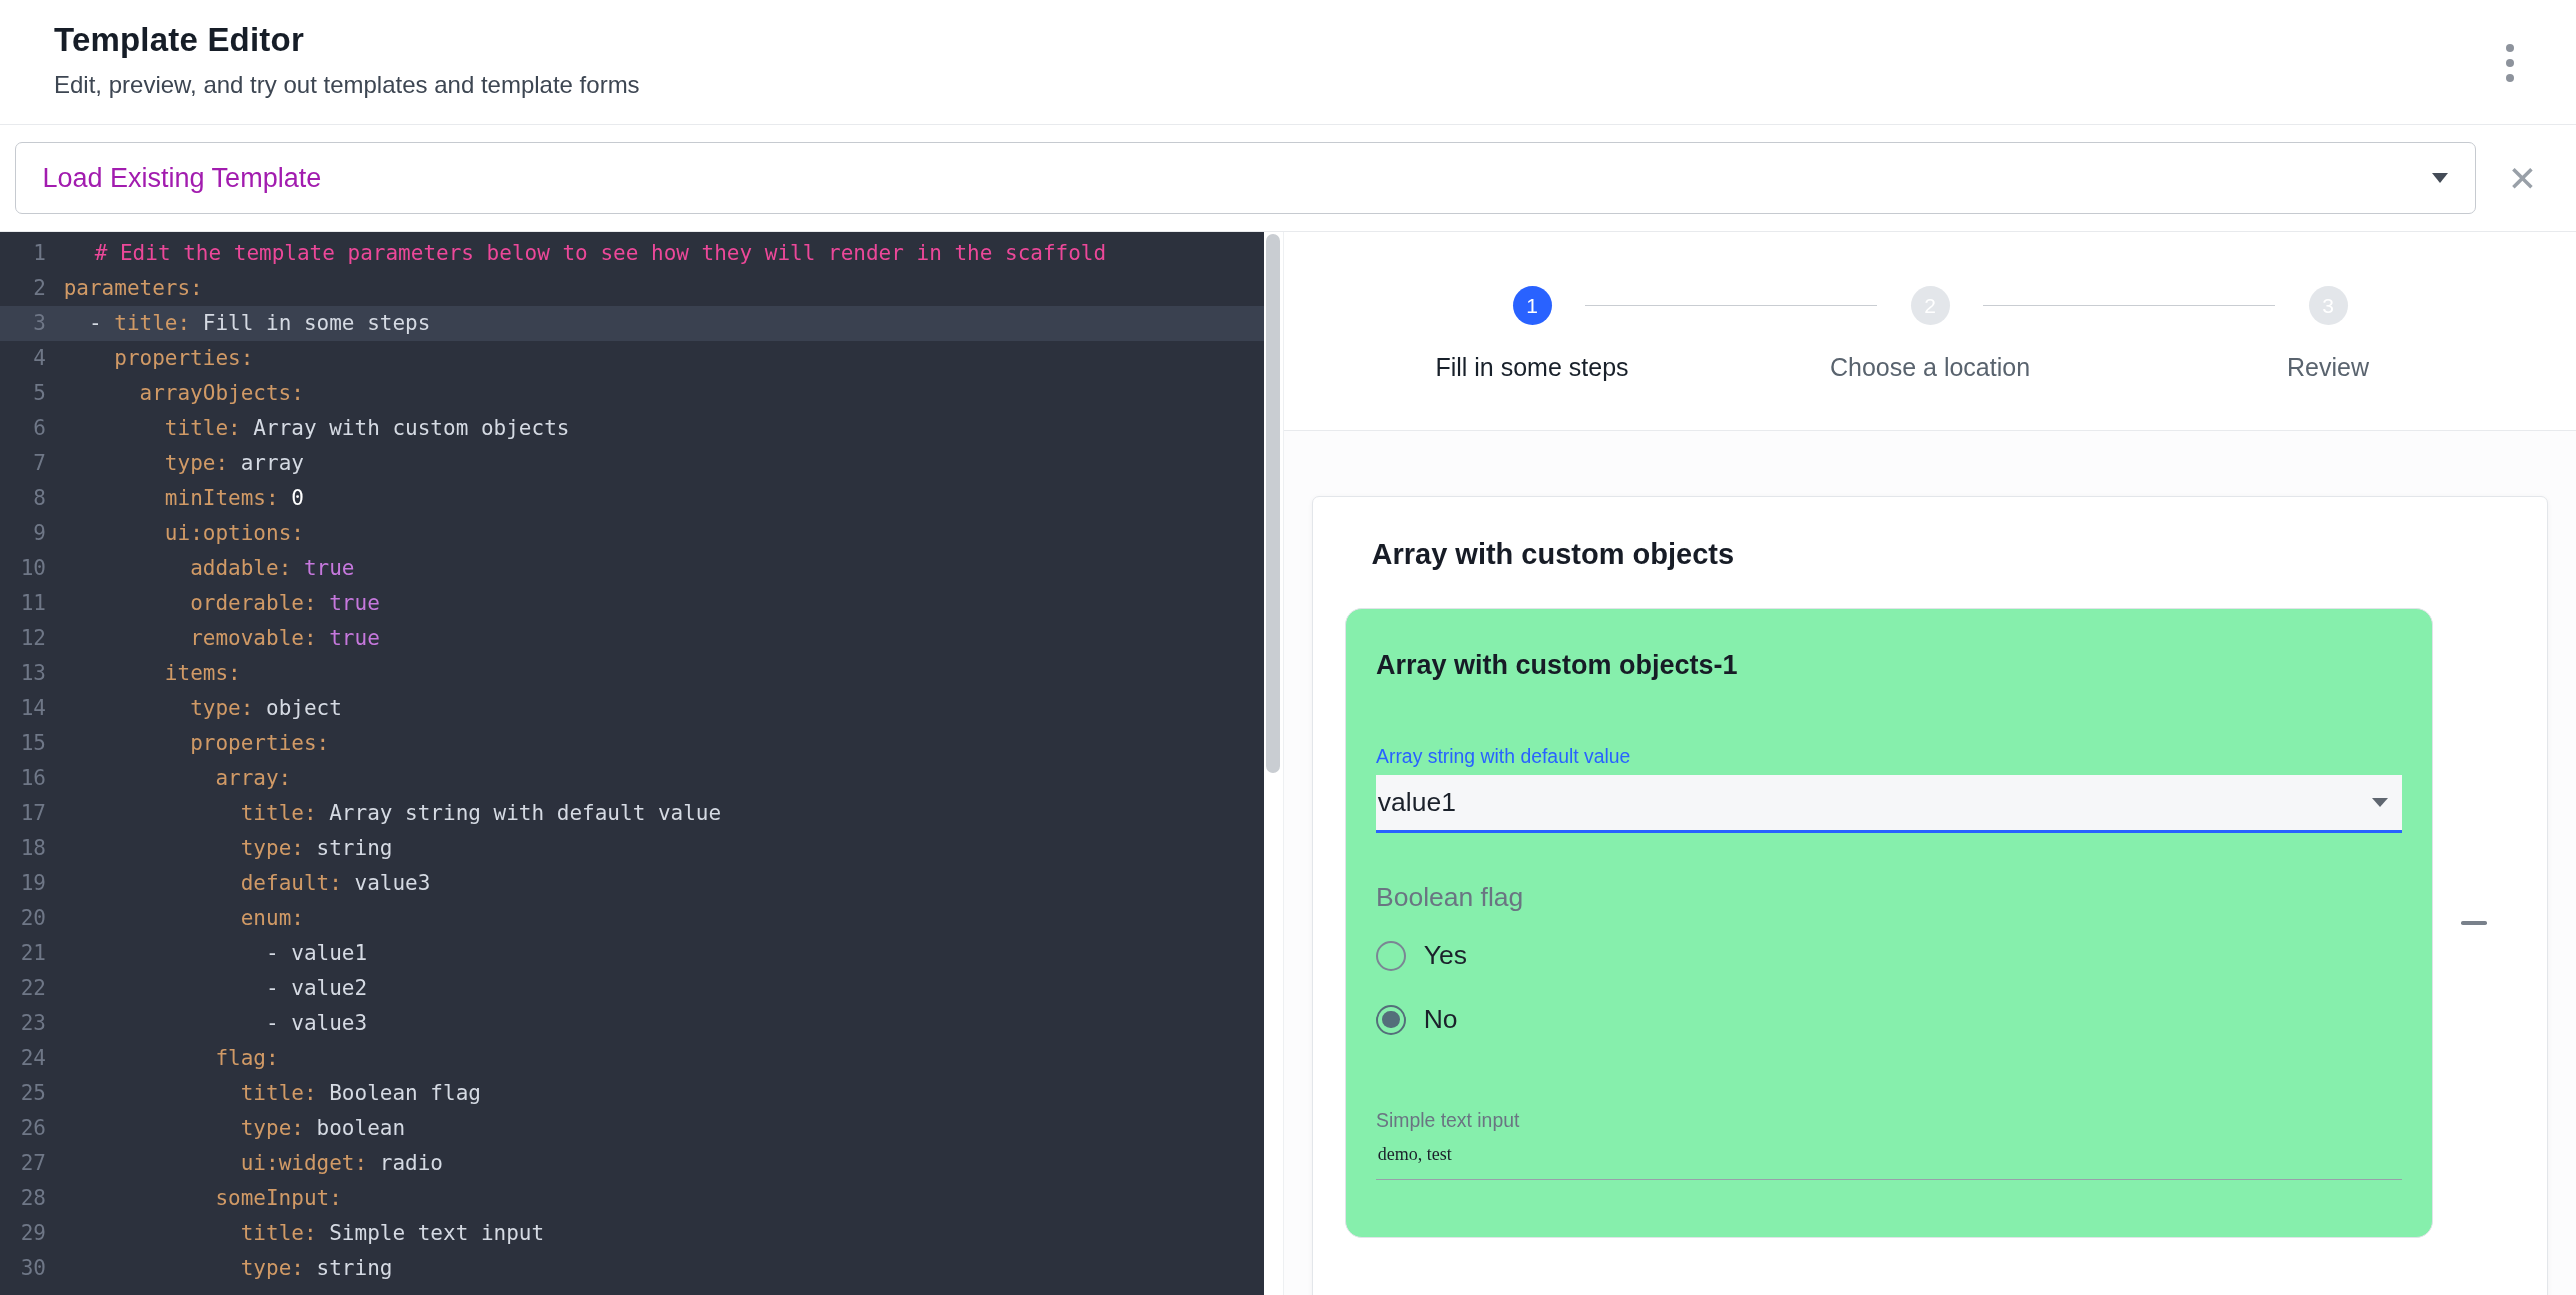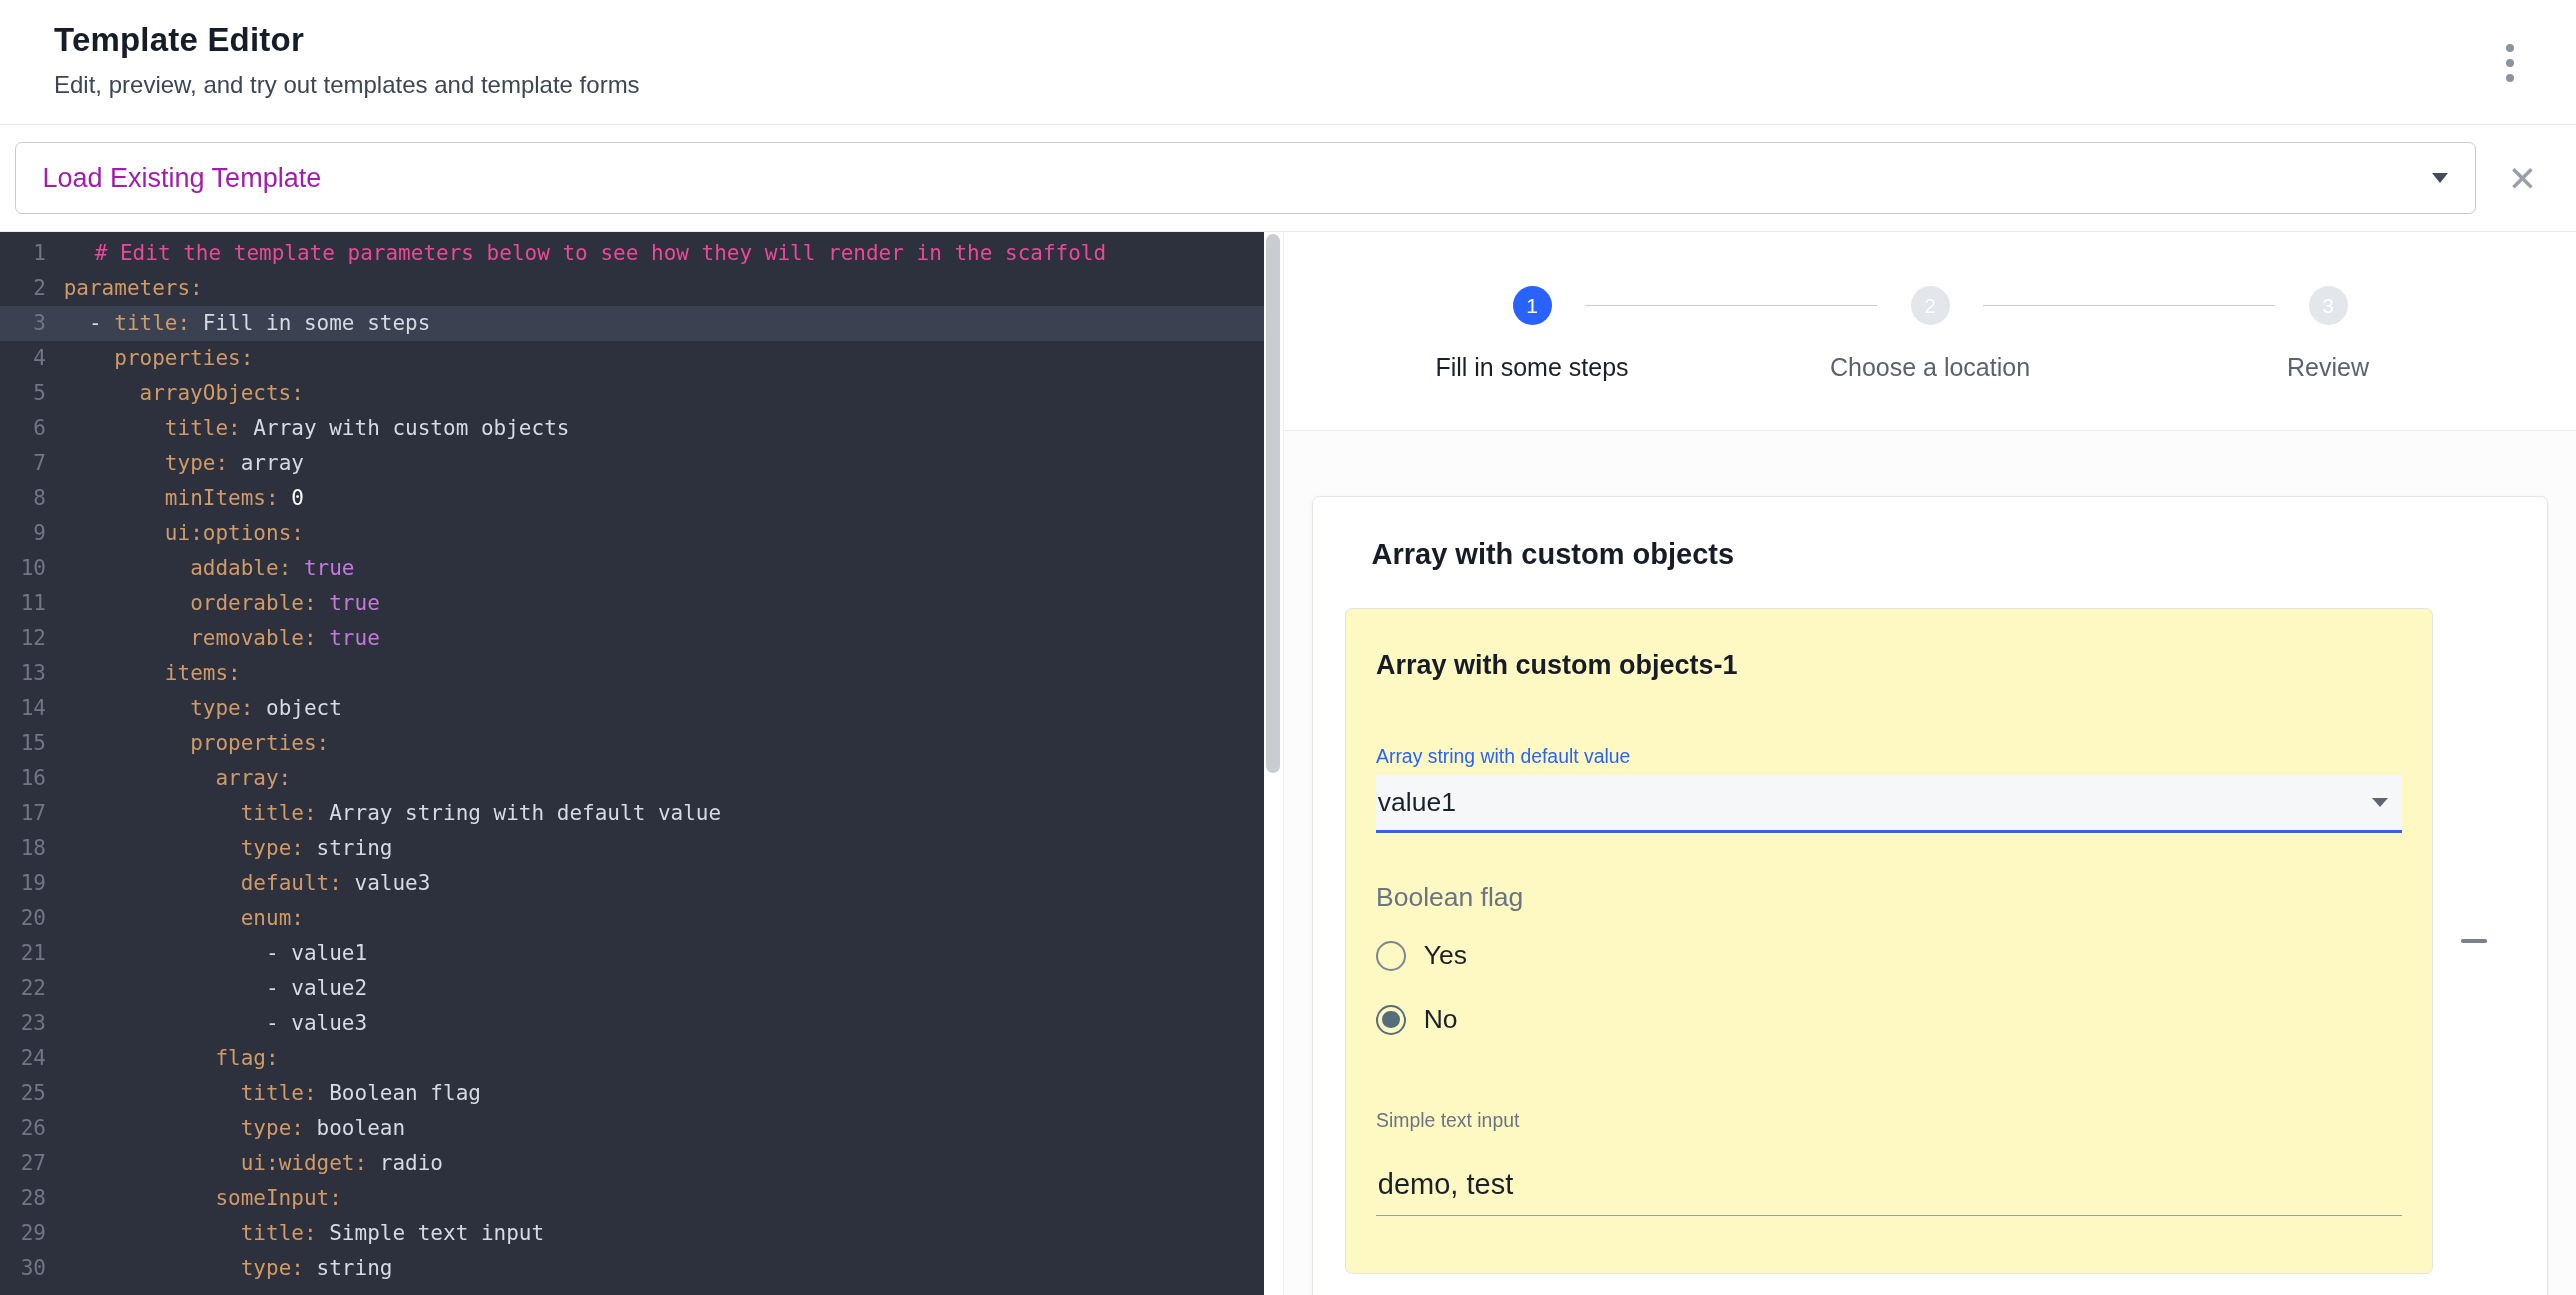--- a/index.html
+++ b/index.html
@@ -131,22 +131,22 @@
     box-shadow: 0 1.8px 5.3px rgba(0,0,0,.05);
     padding: 41px 32px 53px;
     min-height: 866px;
   }
   .card-title { font-size: 29px; font-weight: 700; color: #171c26; margin: 0 0 37px 26.5px; }
 
   .item-row { display: flex; align-items: center; }
   .item-card {
     width: 1088px; flex: none;
     border: 1.8px solid #e0e4e8;
-    border-radius: 7px;
-    background: #fef9c3;
+    border-radius: 17px;
+    background: #86efac;
     padding: 41px 30px 57px;
   }
   .item-title { font-size: 27px; font-weight: 700; color: #171c26; margin-bottom: 64px; }
 
   .f-label { font-size: 19.4px; color: #2962ff; margin-bottom: 7px; }
   .select-ctl {
     height: 58px;
     display: flex; align-items: center;
     background: #f6f7f9;
     border-bottom: 3.5px solid #2962ff;
@@ -174,25 +174,24 @@
     content: ""; position: absolute; inset: 4.4px;
     border-radius: 50%; background: #546e7a;
   }
   .r-label { font-size: 26.5px; color: #1b212b; }
 
   .text-label { font-size: 19.4px; color: #6a7482; margin-top: 57px; margin-bottom: 7px; }
   .text-input {
     width: 100%;
     border: none; outline: none;
     border-bottom: 1.8px solid #98a0aa;
-    font-family: Liberation Sans, sans-serif;
-    font-size: 29px; color: #1b212b;
+    font-family: Liberation Serif, serif;
+    font-size: 18px; color: #1b212b;
     padding: 5.3px 1.8px 14px;
     background: transparent;
-    margin-top: 24px;
   }
 
   .remove-btn {
     flex: 1;
     display: flex; align-items: center; justify-content: center;
     background: none; border: none; cursor: pointer;
     padding: 17.7px 0;
   }
   .minus-bar { width: 26.5px; height: 3.5px; background: #79818b; border-radius: 1.8px; display: block; }
 </style>

